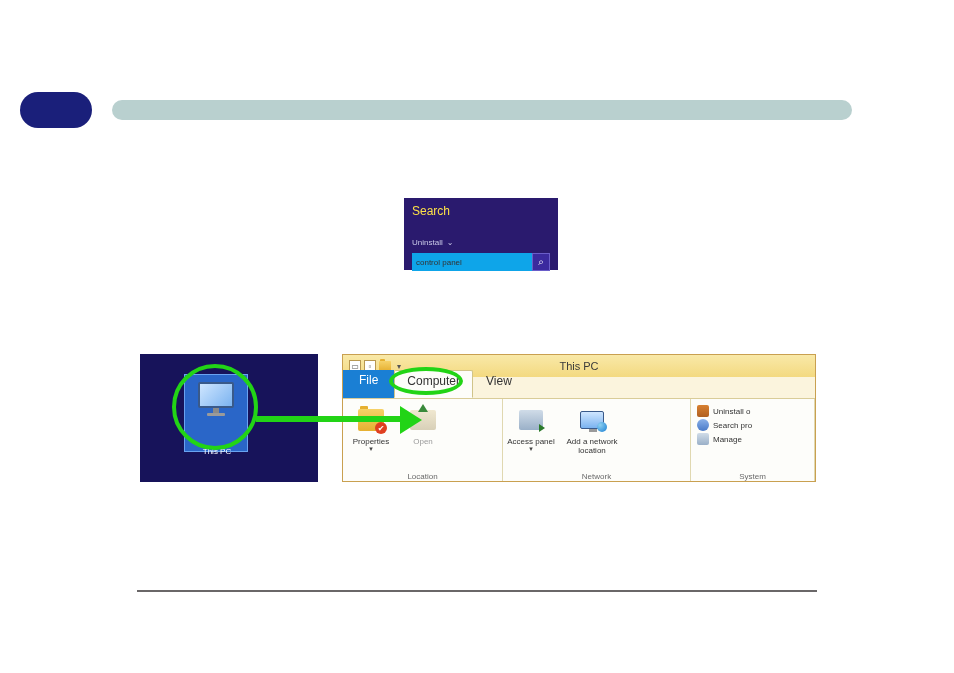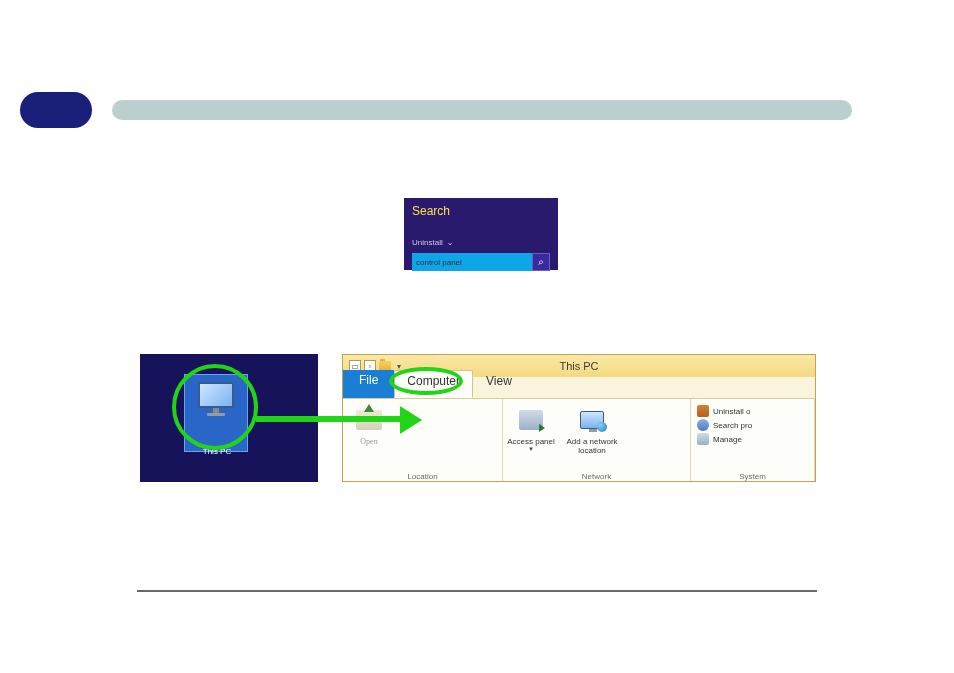--- a/index.html
+++ b/index.html
@@ -292,21 +292,21 @@
     gap: 2px;
     flex: 1;
   }
   .ribbon-item {
     display: flex;
     flex-direction: column;
     align-items: center;
     width: 52px;
     padding-top: 2px;
   }
-  .ribbon-item-s { width: 48px; font-family: Liberation Serif, serif; }
+  .ribbon-item-s { width: 48px; }
   .ribbon-icon {
     width: 32px;
     height: 30px;
     display: flex;
     align-items: center;
     justify-content: center;
     margin-bottom: 2px;
     position: relative;
   }
   .ribbon-label {
@@ -503,20 +503,27 @@
       <div class="computer-circle"></div>
       <span>Computer</span>
     </div>
     <div class="tab">View</div>
   </div>
 
   <div class="ribbon">
 
     <div class="ribbon-group" style="width:160px">
       <div class="group-items">
+        <div class="ribbon-item">
+          <div class="ribbon-icon">
+              <div class="ico-folder-check"></div>
+            </div>
+          <div class="ribbon-label">Properties</div>
+          <div class="dropdown-caret">▾</div>
+        </div>
         <div class="ribbon-item ribbon-item-s">
           <div class="ribbon-icon">
             <div class="ico-folder-open">
                 <div class="ico-arrow-top"></div>
               </div>
           </div>
           <div class="ribbon-label ribbon-label-d">Open</div>
         </div>
       </div>
       <div class="group-label">Location</div>

